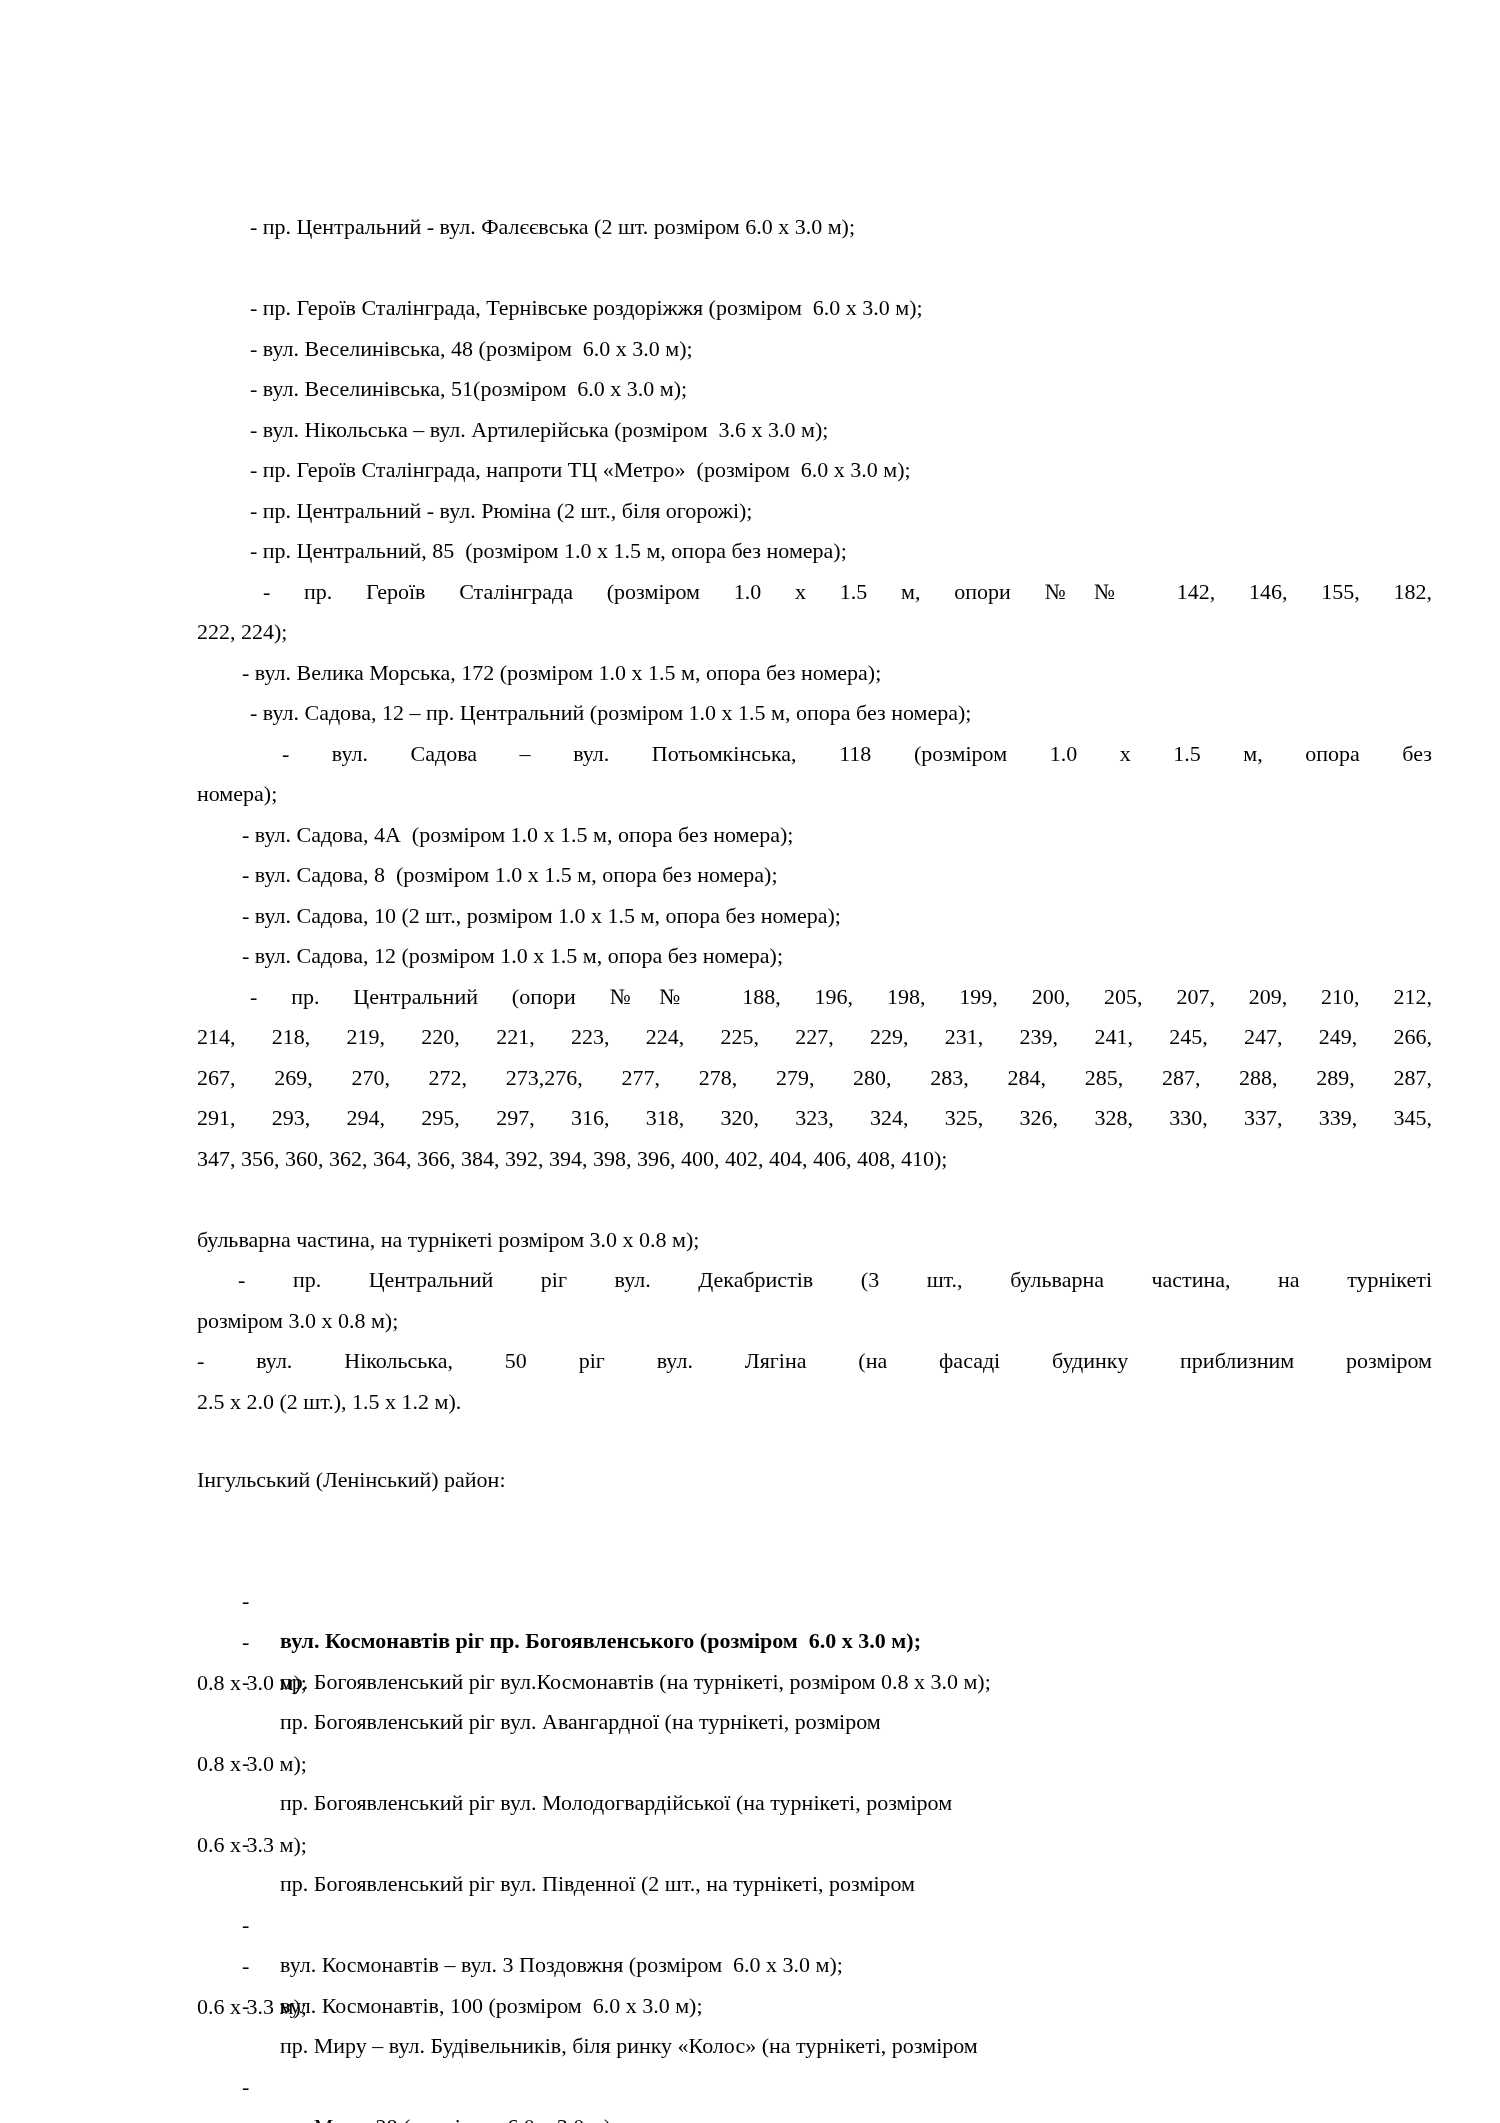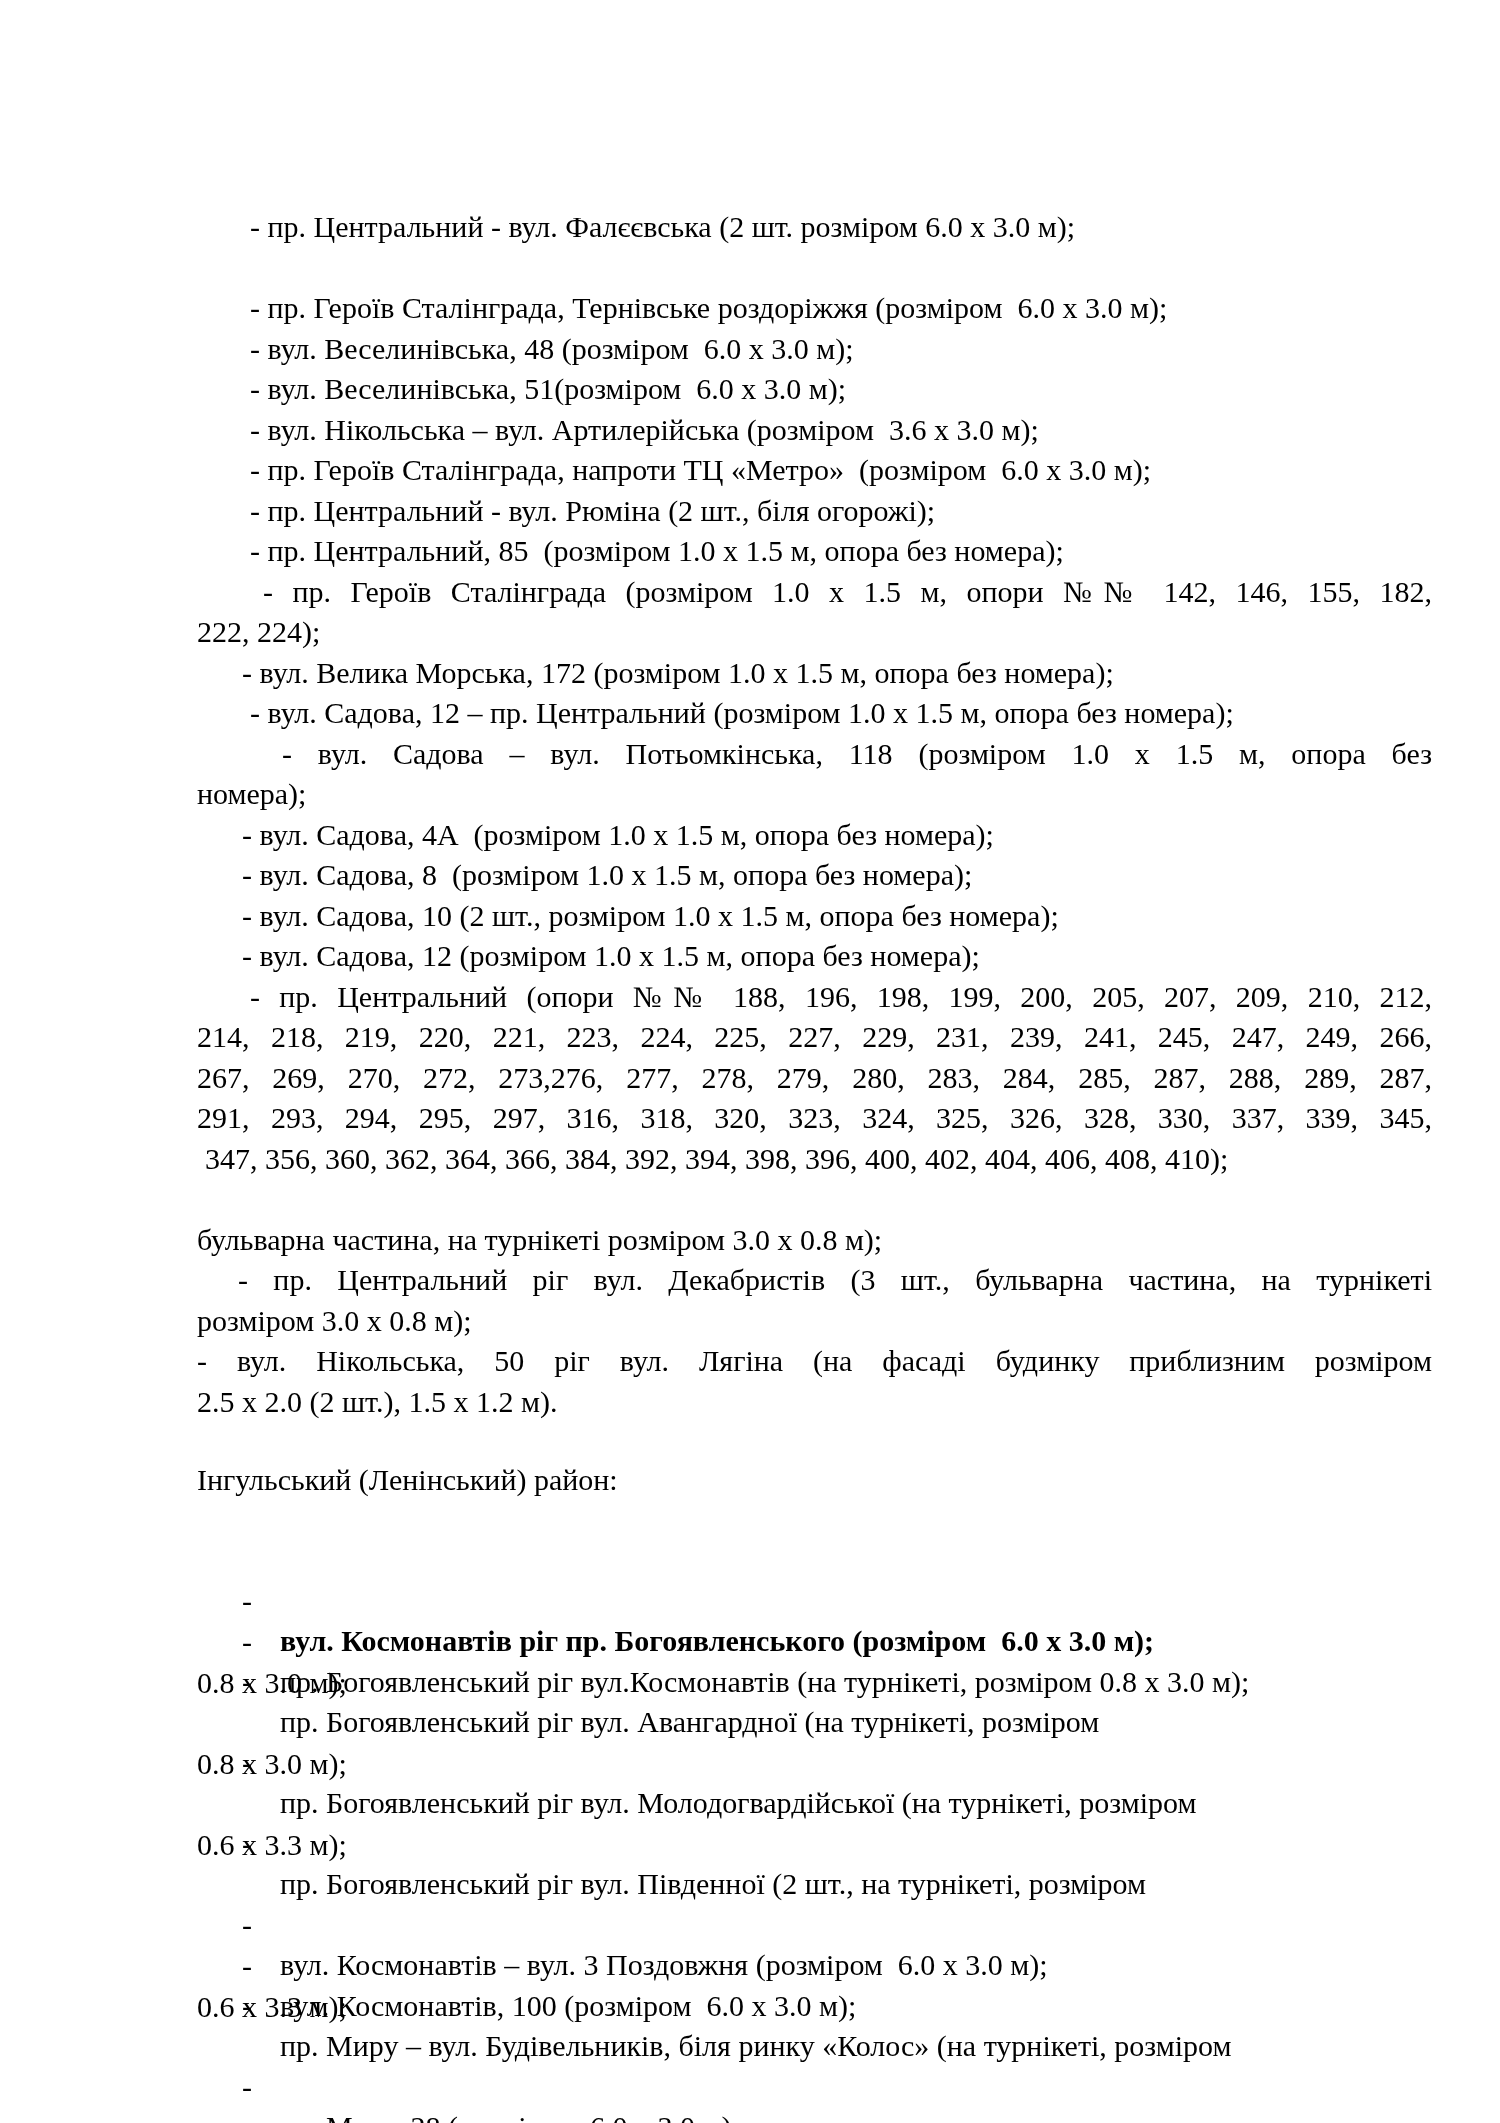--- a/index.html
+++ b/index.html
@@ -1,21 +1,21 @@
 <!DOCTYPE html>
 <html><head>
 <meta charset="utf-8">
 <style>
   html, body { margin: 0; padding: 0; background: #ffffff; }
   body { width: 1500px; height: 2123px; position: relative; overflow: hidden; }
   .page {
     position: absolute; left: 0; top: 0; width: 1500px; height: 2123px;
     background: #ffffff; color: #000000;
     font-family: "Liberation Serif", "DejaVu Serif", serif;
-    font-size: 30px;
+    font-size: 22px;
   }
   .line {
     position: absolute;
     left: 197px;
     width: 1235px;
     height: 40px;
     line-height: 40px;
     white-space: pre;
     color: #000;
   }
@@ -51,21 +51,21 @@
 
   <div class="line" style="top:815px;left:242px;width:1190px;">- вул. Садова, 4А  (розміром 1.0 х 1.5 м, опора без номера);</div>
   <div class="line" style="top:855px;left:242px;width:1190px;">- вул. Садова, 8  (розміром 1.0 х 1.5 м, опора без номера);</div>
   <div class="line" style="top:896px;left:242px;width:1190px;">- вул. Садова, 10 (2 шт., розміром 1.0 х 1.5 м, опора без номера);</div>
   <div class="line" style="top:936px;left:242px;width:1190px;">- вул. Садова, 12 (розміром 1.0 х 1.5 м, опора без номера);</div>
 
   <div class="line just" style="top:977px;left:250px;width:1182px;">- пр. Центральний (опори №№ 188, 196, 198, 199, 200, 205, 207, 209, 210, 212,</div>
   <div class="line just" style="top:1017px;">214, 218, 219, 220, 221, 223, 224, 225, 227, 229, 231, 239, 241, 245, 247, 249, 266,</div>
   <div class="line just" style="top:1058px;">267, 269, 270, 272, 273,276, 277, 278, 279, 280, 283, 284, 285, 287, 288, 289, 287,</div>
   <div class="line just" style="top:1098px;">291, 293, 294, 295, 297, 316, 318, 320, 323, 324, 325, 326, 328, 330, 337, 339, 345,</div>
-  <div class="line" style="top:1139px;margin-left:8px;">347, 356, 360, 362, 364, 366, 384, 392, 394, 398, 396, 400, 402, 404, 406, 408, 410);</div>
+  <div class="line" style="top:1139px;">347, 356, 360, 362, 364, 366, 384, 392, 394, 398, 396, 400, 402, 404, 406, 408, 410);</div>
 
   <div class="line" style="top:1220px;">бульварна частина, на турнікеті розміром 3.0 х 0.8 м);</div>
 
   <div class="line just" style="top:1260px;left:238px;width:1194px;">-  пр. Центральний ріг вул. Декабристів (3 шт., бульварна частина, на турнікеті</div>
   <div class="line" style="top:1301px;">розміром 3.0 х 0.8 м);</div>
 
   <div class="line just" style="top:1341px;">- вул. Нікольська, 50 ріг вул. Лягіна (на фасаді будинку приблизним розміром</div>
   <div class="line" style="top:1382px;">2.5 х 2.0 (2 шт.), 1.5 х 1.2 м).</div>
 
   <div class="line" style="top:1460px;">Інгульський (Ленінський) район:</div>

